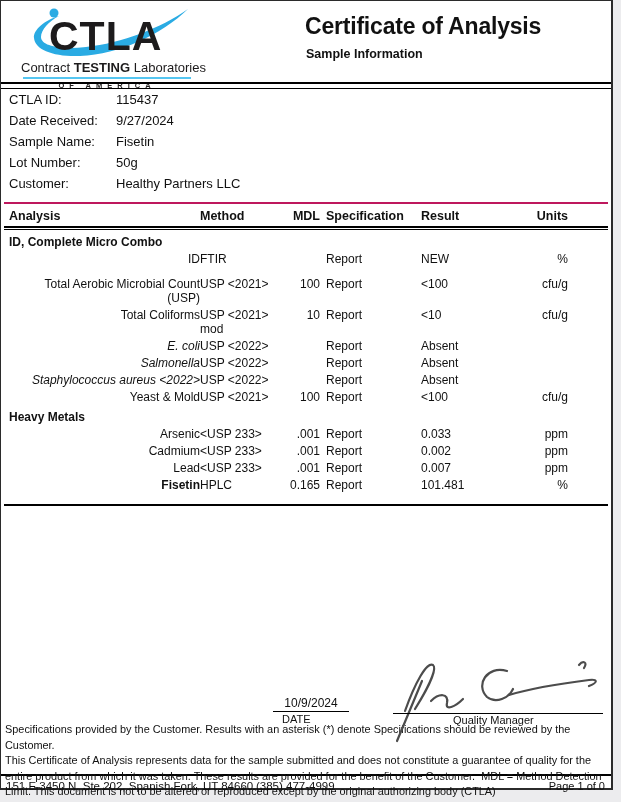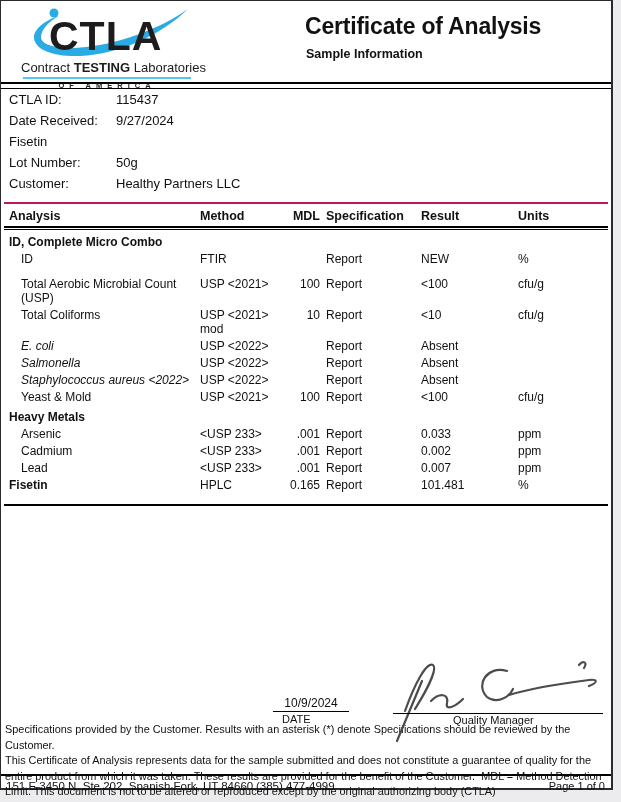--- a/index.html
+++ b/index.html
@@ -36,25 +36,25 @@
   
   .tablewrap{left:3px;top:201px;width:604px;border-top:2px solid #be185d;}
   table{width:100%;border-collapse:collapse;table-layout:fixed;font-size:12px;}
   col.c1{width:196px}col.c2{width:83px}col.c3{width:39px}
   col.c4{width:96px}col.c5{width:100px}col.c6{width:90px}
   th{font-size:12.5px;font-weight:bold;text-align:left;padding:5px 0 3px;border-bottom:2px solid #000;}
   th.h-analysis{padding-left:5px;}
   th.h-mdl,td.c-mdl{text-align:right;padding-right:2px;}
   th.h-spec,td.c-spec{padding-left:4px;}
   th.h-result,td.c-result{padding-left:3px;}
-  th.h-units,td.c-units{text-align:left;padding-right:40px;}
+  th.h-units,td.c-units{text-align:right;padding-right:40px;}
   tr.dbl td{height:1px;padding:0;border-bottom:1px solid #000;}
   tbody td{padding:2px 0 1px;vertical-align:top;line-height:14px;}
   tr.sec td{font-weight:bold;padding-left:5px;padding-top:5px;margin-left:46px;}
-  tr.item td.c-analysis{padding-left:17px;}
+  tr.item td.c-analysis{padding-left:17px;text-align:right;}
   tr.italic td.c-analysis{font-style:italic;}
   tr.bold td.c-analysis{font-weight:bold;padding-left:5px;}
   tr.spacerrow td{height:8px;padding:0;}
   .table-bottom-rule{left:3px;top:503px;width:604px;height:2px;background:#000;}
 
   
   .date-value{left:272px;top:695px;width:76px;text-align:center;font-size:12px;z-index:3;}
   .date-line{left:272px;top:710px;width:76px;border-top:1px solid #000;z-index:3;}
   .date-label{left:281px;top:712px;font-size:11px;z-index:3;}
   .sig-svg{left:374px;top:648px;z-index:3;overflow:visible;}
@@ -92,20 +92,21 @@
   <div class="abs sample-info">
     <div class="si-row">
       <div class="si-label">CTLA ID:</div>
       <div class="si-value">115437</div>
     </div>
     <div class="si-row">
       <div class="si-label">Date Received:</div>
       <div class="si-value">9/27/2024</div>
     </div>
     <div class="si-row">
+      <div class="si-label">Sample Name:</div>
       <div class="si-value">Fisetin</div>
     </div>
     <div class="si-row">
       <div class="si-label">Lot Number:</div>
       <div class="si-value">50g</div>
     </div>
     <div class="si-row">
       <div class="si-label">Customer:</div>
       <div class="si-value">Healthy Partners LLC</div>
     </div>

